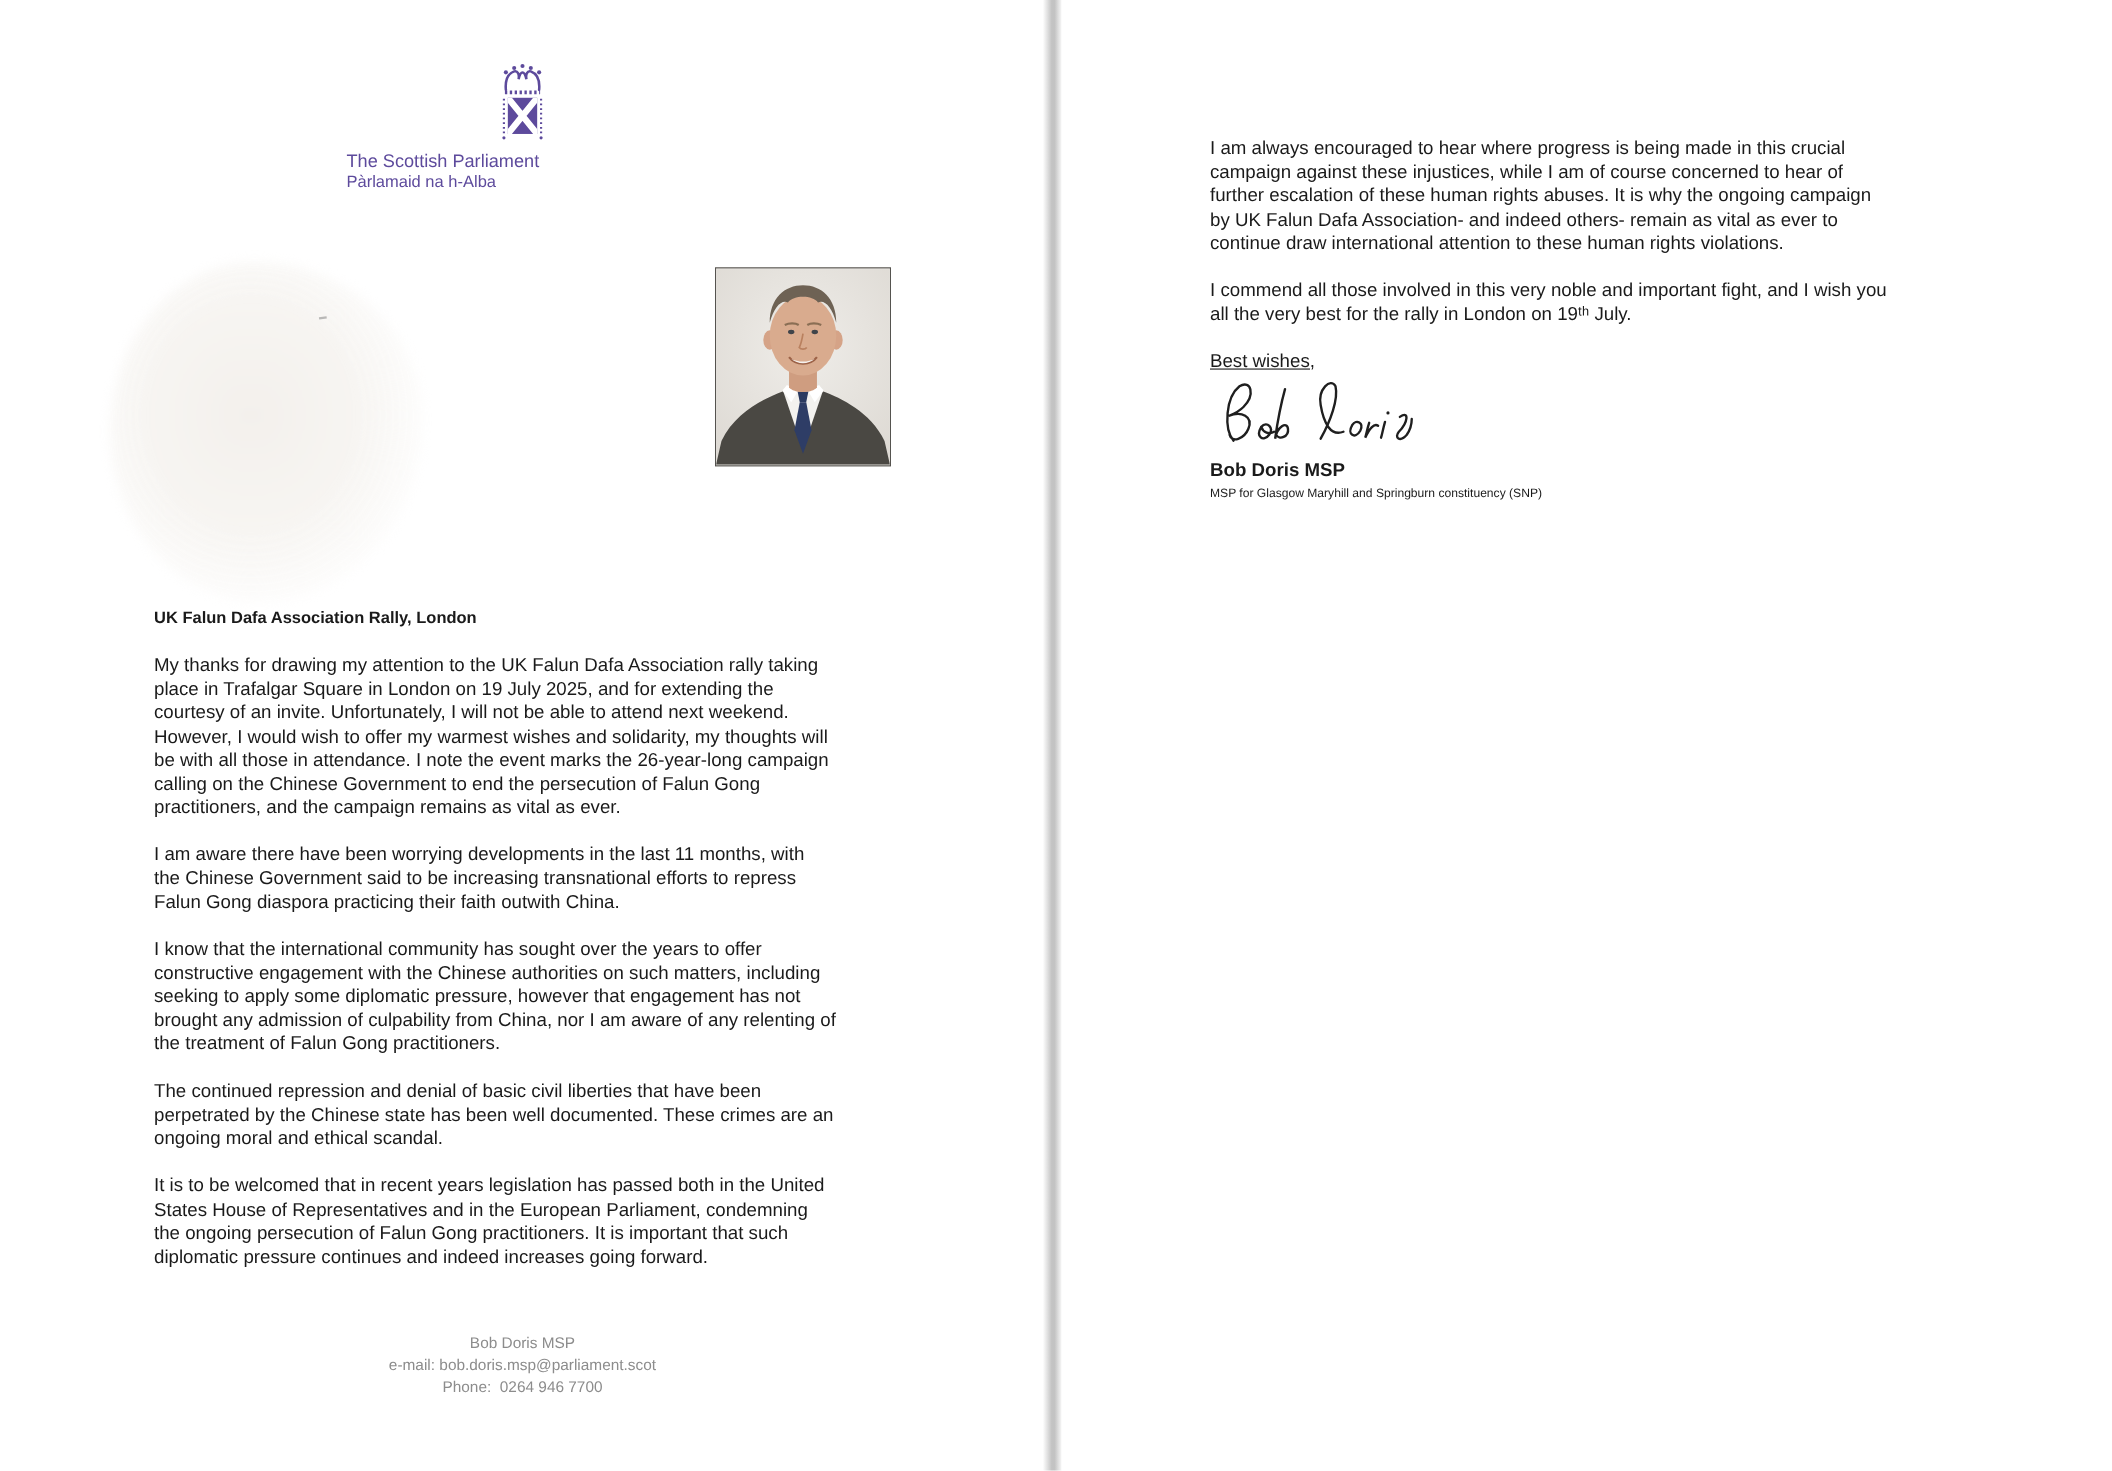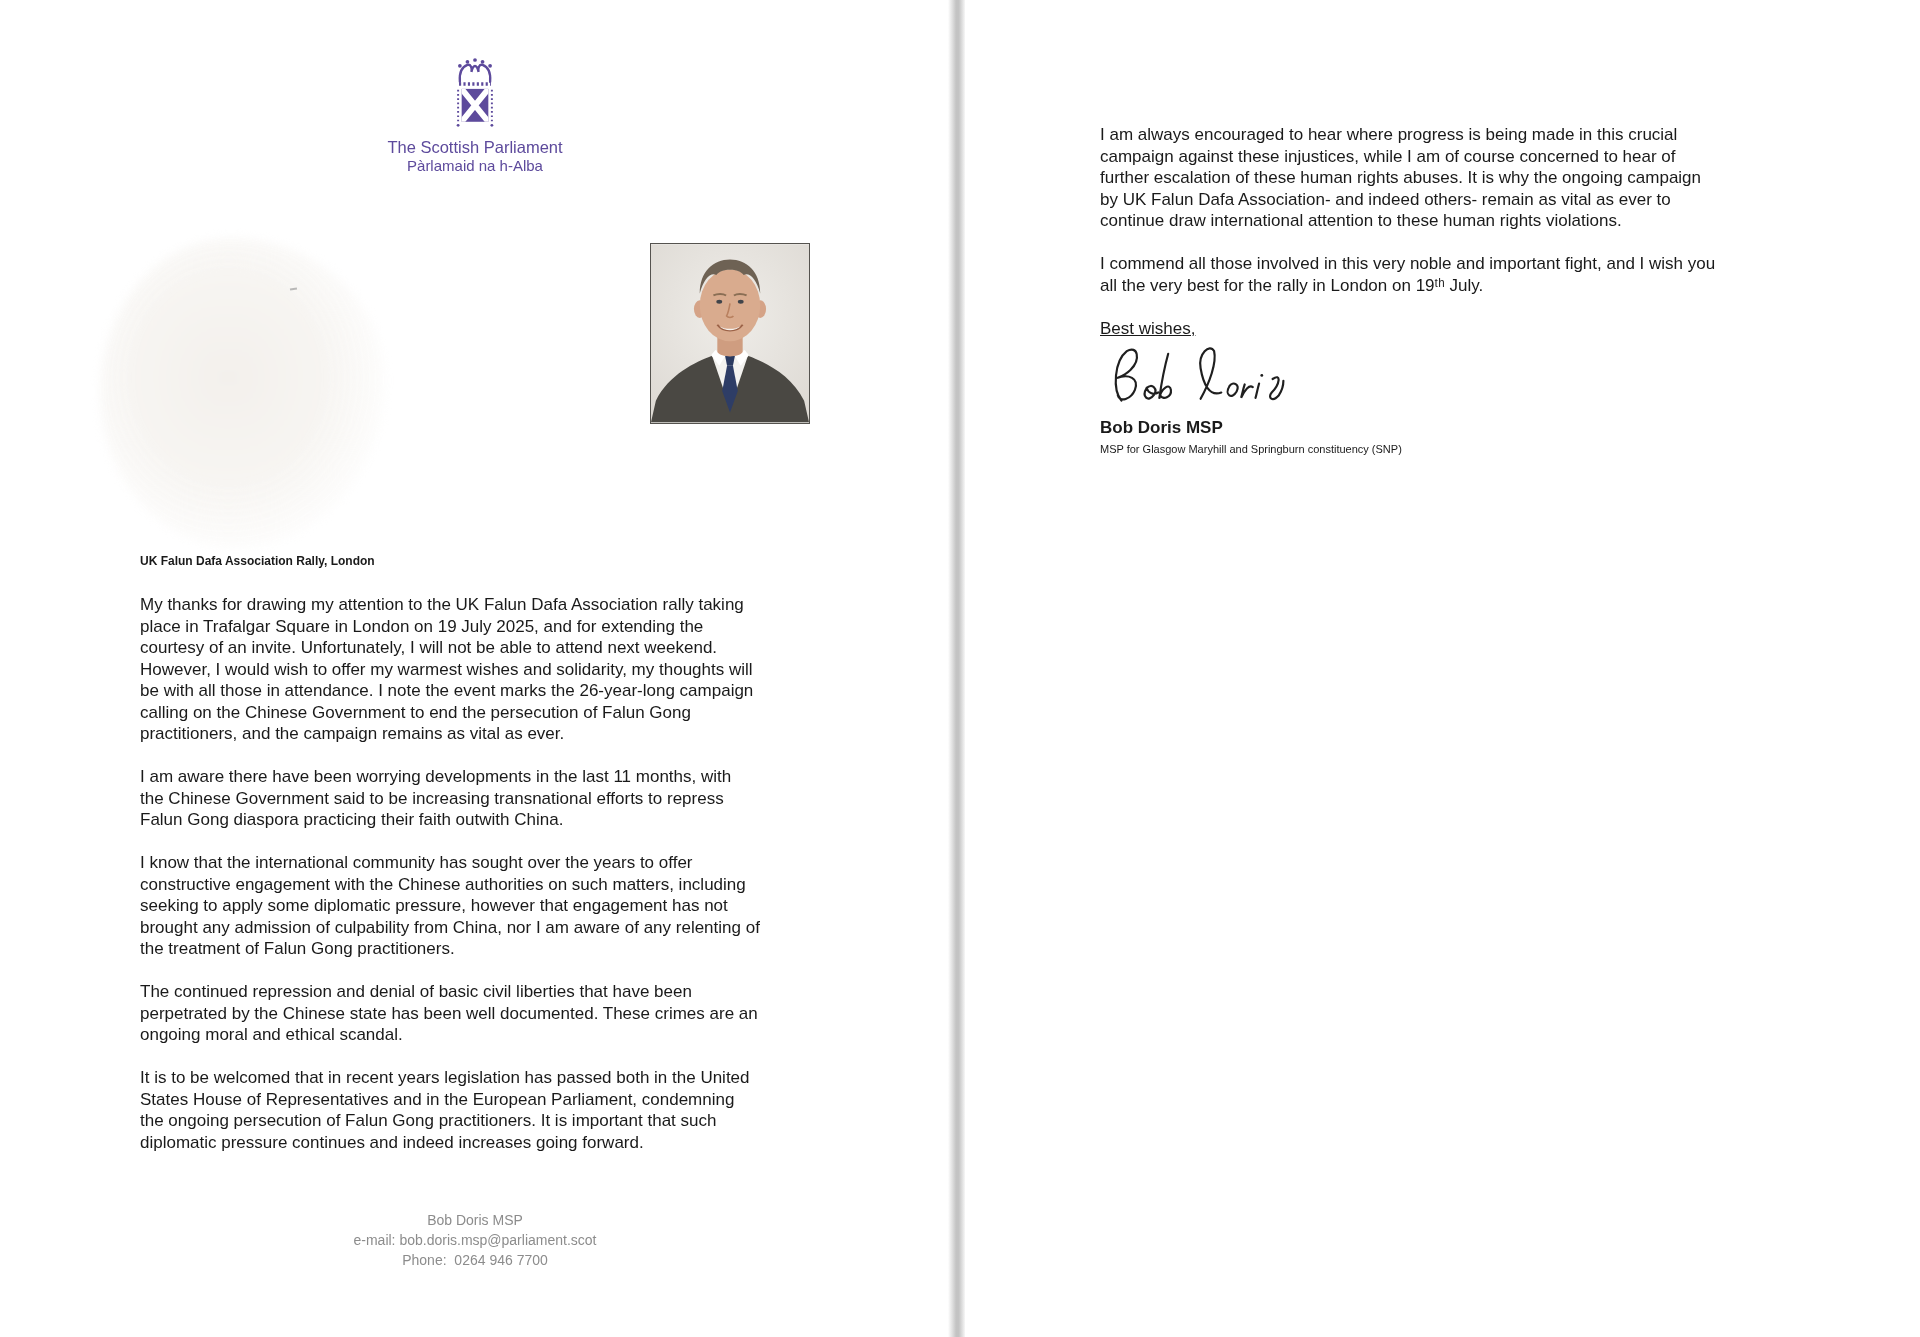--- a/index.html
+++ b/index.html
@@ -11,40 +11,40 @@
   .page { position: absolute; top: 0; height: 1337px; background: #ffffff; }
   .page-left  { left: 0; width: 950px; }
   .page-right { left: 965px; width: 955px; }
 
   .page-divider {
     position: absolute; top: 0; left: 948px; width: 18px; height: 1337px;
     background: linear-gradient(to right, #ffffff 0%, #e2e2e2 22%, #c3c3c3 45%, #c3c3c3 60%, #e4e4e4 82%, #ffffff 100%);
   }
 
   
-  .logo-block { position: absolute; left: 315px; top: 56px; width: 320px; text-align: center; }
+  .logo-block { position: absolute; left: 315px; top: 56px; width: 320px; text-align: left; }
   .logo-crest { display: block; margin: 0 auto 2px auto; }
   .logo-title   { color: #5d4a9c; font-size: 16.5px; line-height: 19px; }
   .logo-subtitle{ color: #5d4a9c; font-size: 15px; line-height: 18px; }
 
   .redacted-blob {
     position: absolute; left: 100px; top: 238px; width: 285px; height: 310px;
     background: radial-gradient(ellipse at 45% 45%, #f3f0ec 0%, #f7f5f2 45%, rgba(255,255,255,0) 78%);
     border-radius: 46% 54% 52% 48% / 50% 46% 54% 50%;
     filter: blur(5px); opacity: 0.95;
   }
   .tiny-mark { position: absolute; left: 290px; top: 288px; width: 7px; height: 2px;
     background: #969696; opacity: .65; transform: rotate(-8deg); }
 
   .portrait { position: absolute; left: 650px; top: 243px; width: 160px; height: 181px;
     border: 1px solid #55534f; background: #e9e7e3; }
   .portrait svg { display: block; }
 
   .letter-body { position: absolute; left: 140px; top: 551px; width: 780px; }
-  .subject { font-weight: bold; font-size: 12px; line-height: 21.5px; margin-bottom: 21.5px; }
+  .subject { font-weight: bold; font-size: 15px; line-height: 21.5px; margin-bottom: 21.5px; }
   .body-text { font-size: 17px; line-height: 21.5px; margin-bottom: 21.5px; }
   .preline { white-space: pre-line; }
 
   .letter-footer { position: absolute; left: 0; top: 1210px; width: 950px; text-align: center;
     color: #8c8c8c; font-size: 14px; }
   .letter-footer div { line-height: 20px; white-space: pre; }
 
   
   .right-content { position: absolute; left: 135px; top: 124px; width: 780px; }
   .closing { font-size: 17px; line-height: 21.5px; margin-bottom: 2px; text-decoration: underline; }

